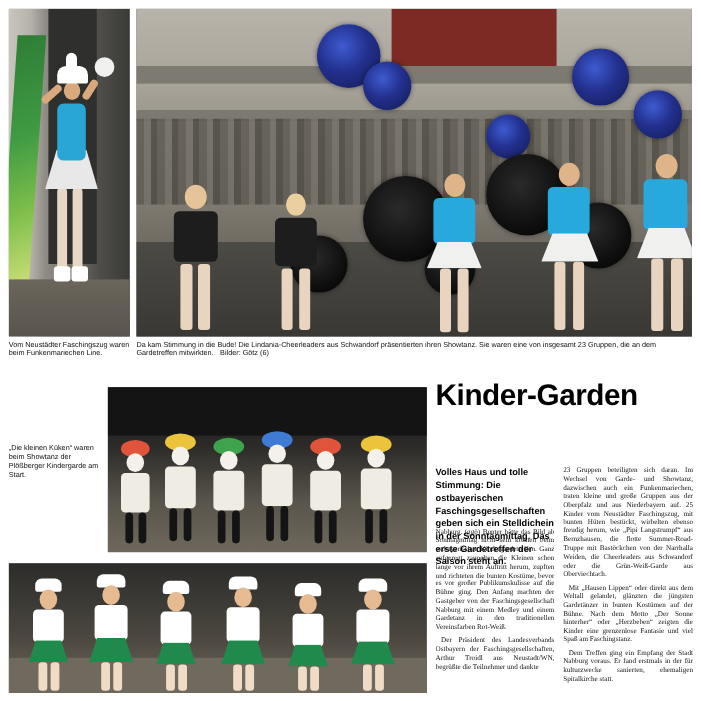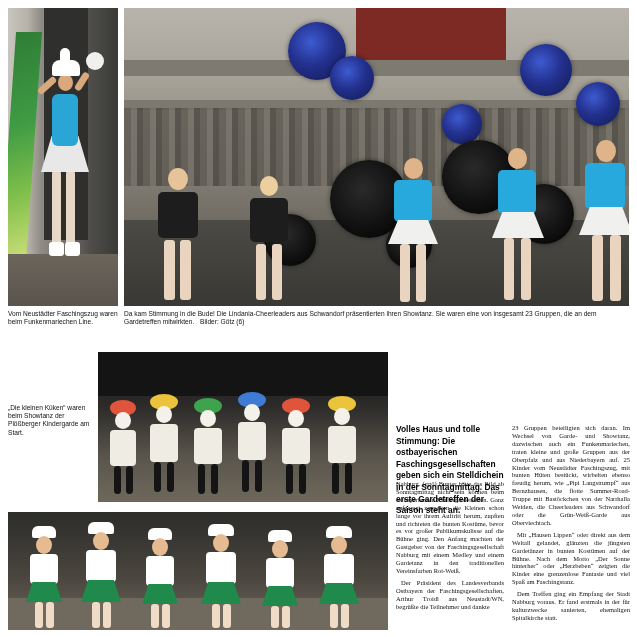--- a/index.html
+++ b/index.html
@@ -294,20 +294,21 @@
       <div class="gc" style="left:8px;top:0;width:26px;height:12px;"></div>
       <div class="gh" style="left:13px;top:10px;width:16px;height:18px;"></div>
       <div class="gt" style="left:6px;top:28px;width:30px;height:31px;"></div>
       <div class="gs" style="left:1px;top:57px;width:40px;height:21px;"></div>
       <div class="gl" style="left:12px;top:78px;width:8px;height:24px;"></div>
       <div class="gl" style="left:23px;top:78px;width:8px;height:24px;"></div>
     </div>
   </div>
 
   <div class="headline">
+    <div>Kinder-Garden</div>
   </div>
 
   <div class="lead">Volles Haus und tolle Stimmung: Die ostbayerischen Faschingsgesellschaften geben sich ein Stelldichein in der Sonntagmittag. Das erste Gardetreffen der Saison steht an.</div>
 
   <div class="col" id="colA">
     <p class="first">Nabburg. (ggö) Bunter hätte das Bild ab Sonntagmittag nicht sein können beim ostbayerischen Kindergardetreffen. Ganz aufgeregt zappelten die Kleinen schon lange vor ihrem Auftritt herum, zupften und richteten die bunten Kostüme, bevor es vor großer Publikumskulisse auf die Bühne ging. Den Anfang machten der Gastgeber von der Faschingsgesellschaft Nabburg mit einem Medley und einem Gardetanz in den traditionellen Vereinsfarben Rot-Weiß.</p>
     <p>Der Präsident des Landesverbands Ostbayern der Faschingsgesellschaften, Arthur Troidl aus Neustadt/WN, begrüßte die Teilnehmer und dankte</p>
   </div>
 
   <div class="col" id="colB">

